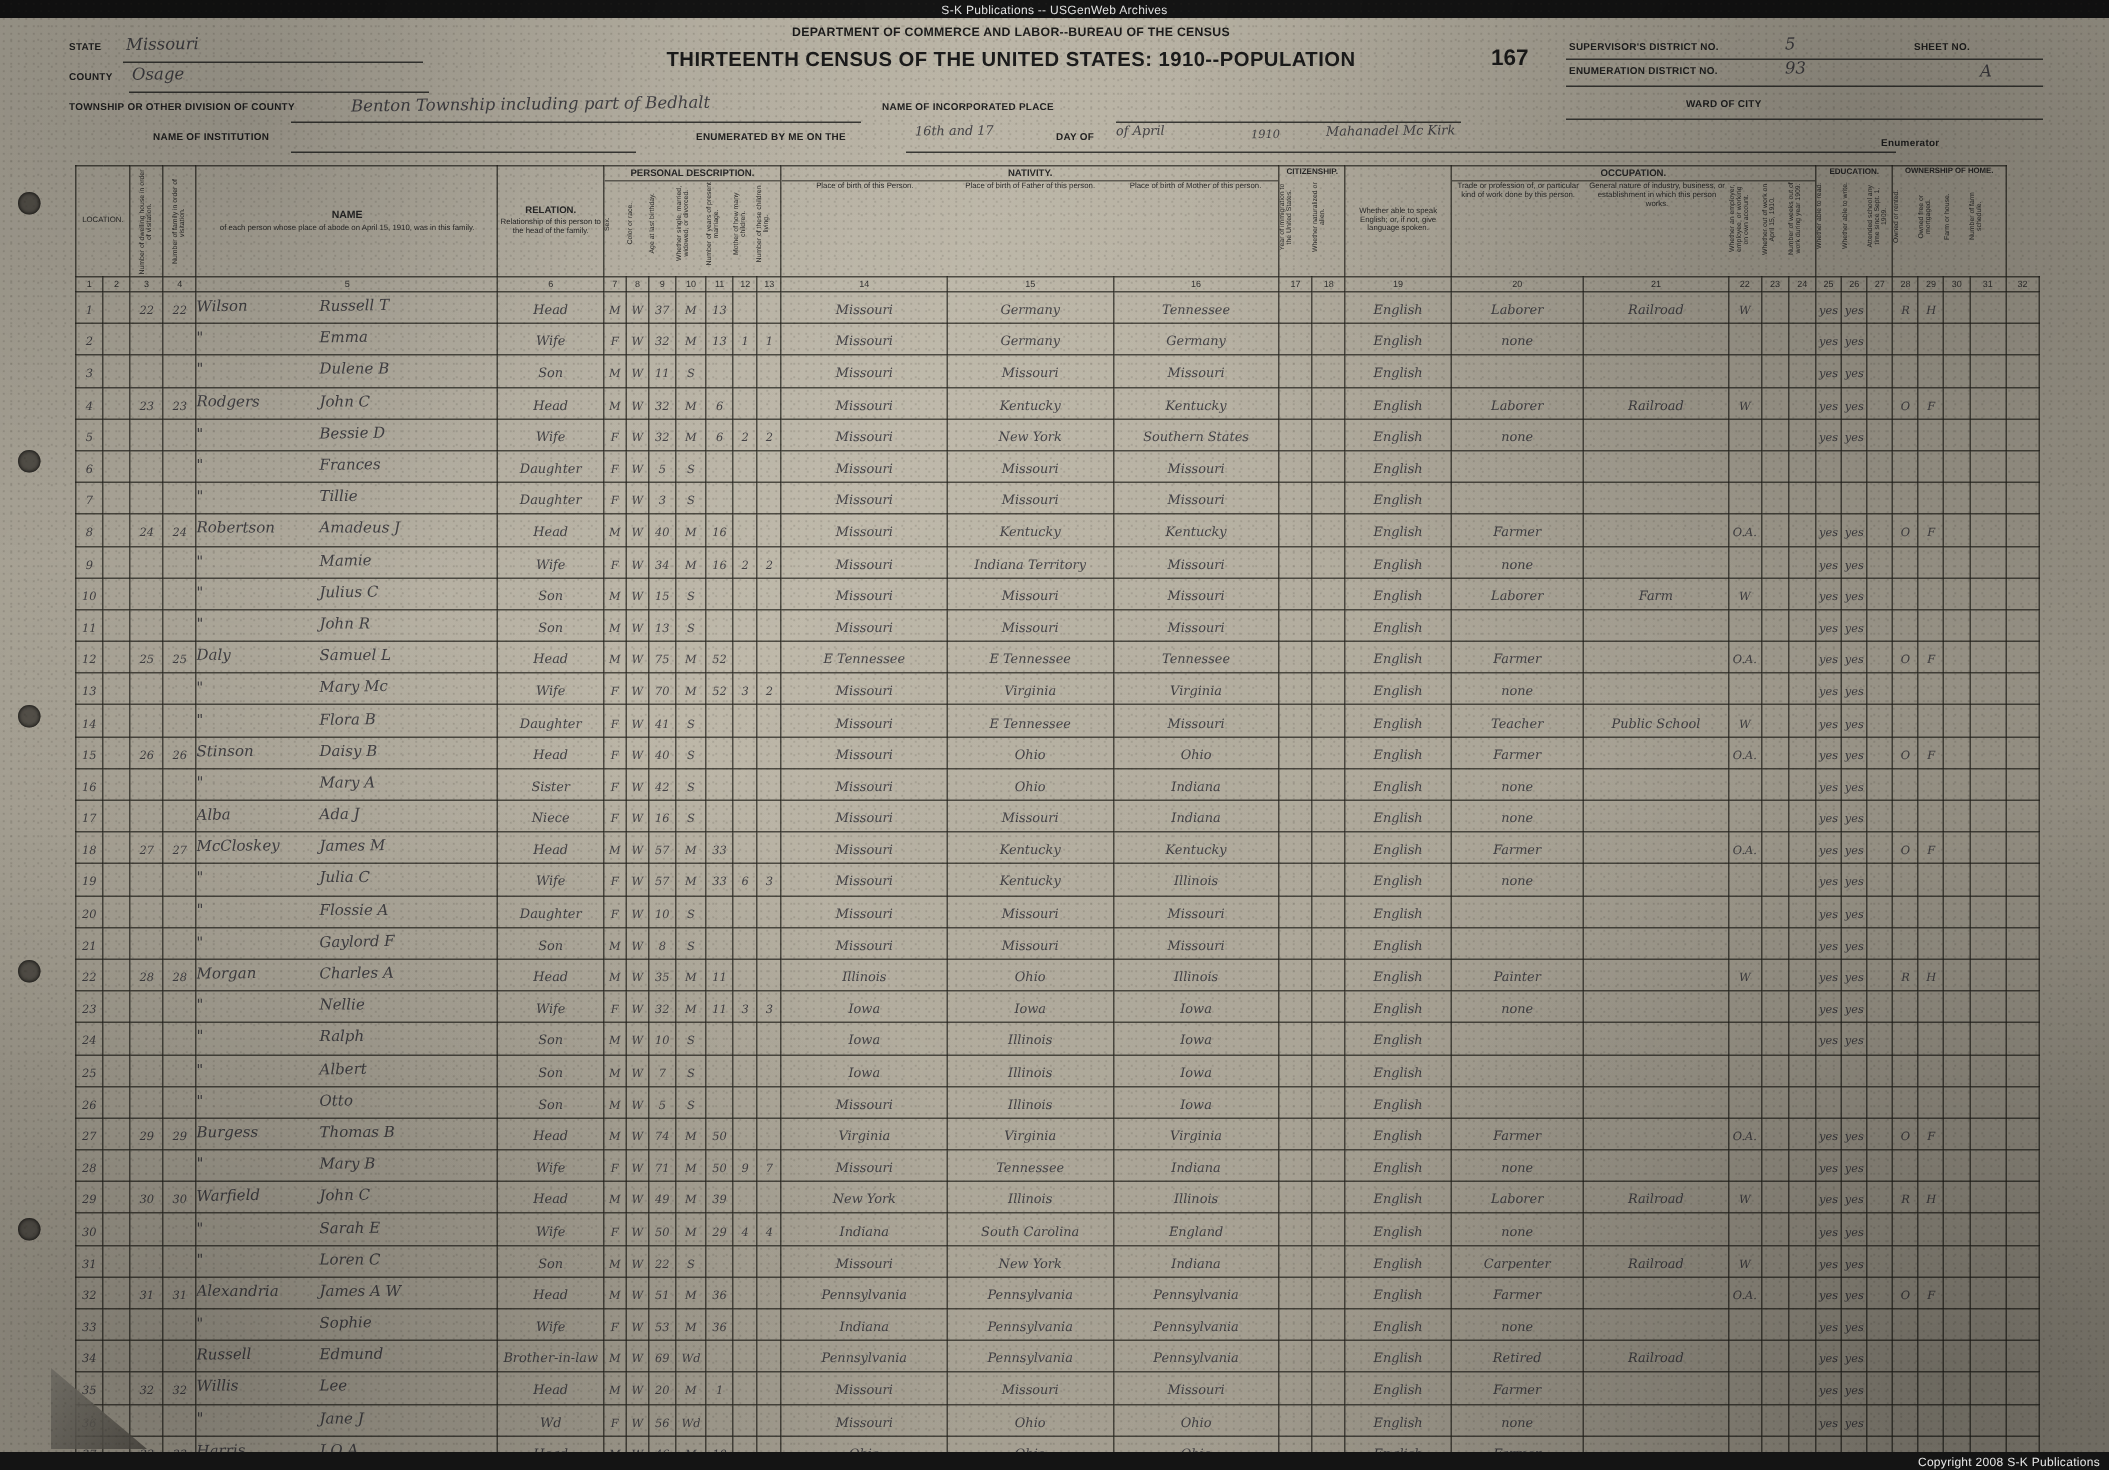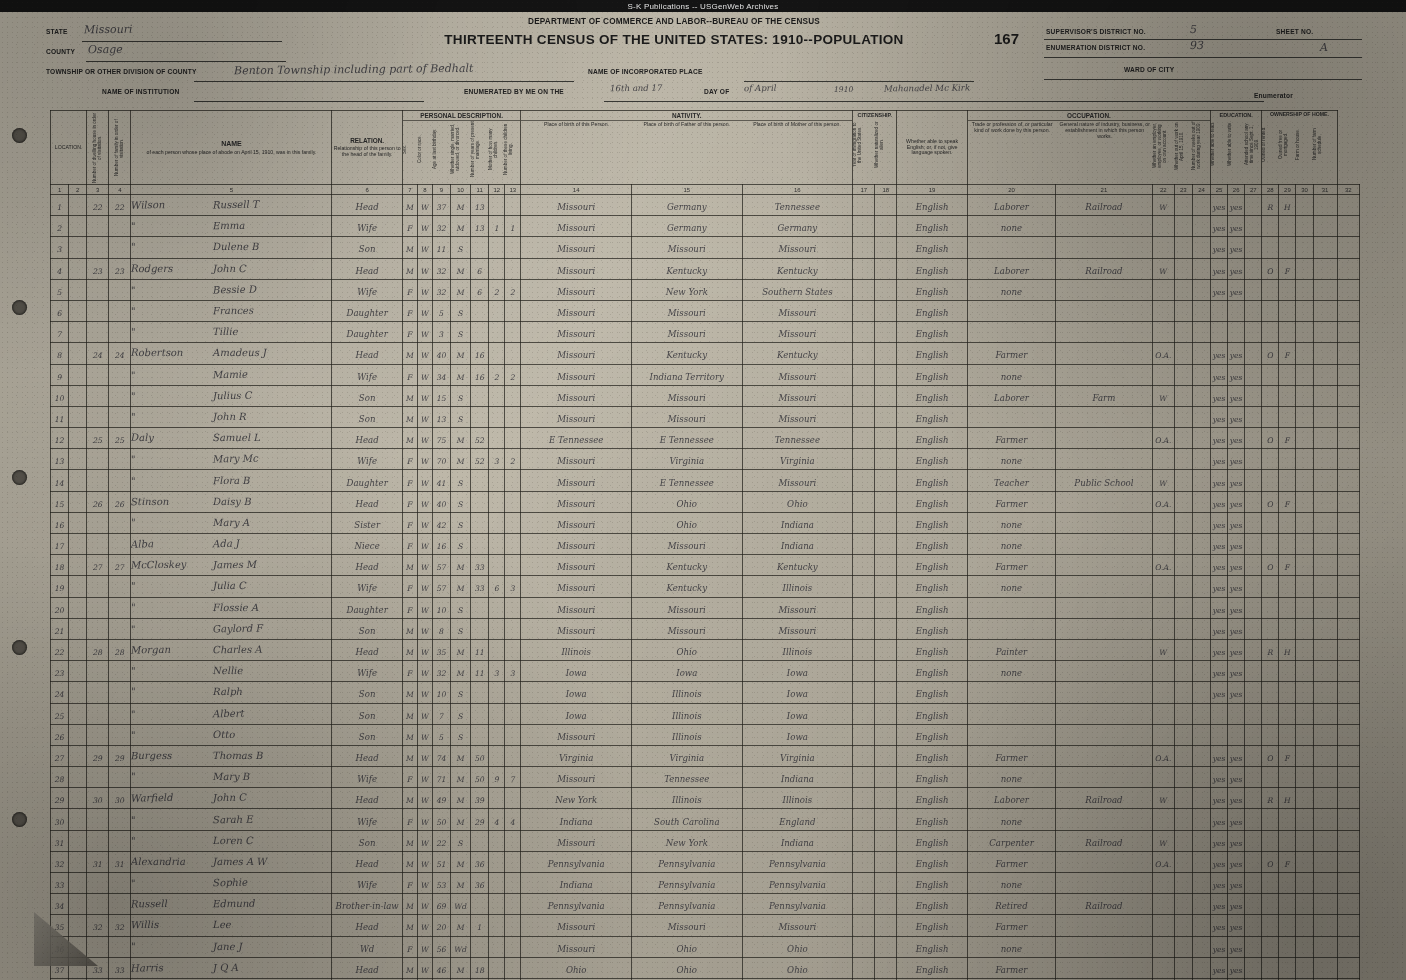--- a/index.html
+++ b/index.html
@@ -1805,13 +1805,16 @@
             </tr>
           </tbody>
       </table>
     </div>
   </div>
 
   <div id="dogear"></div>
   <div id="speckle"></div>
   <div id="grain"></div>
 
+  <div class="barline" id="botbar">
+    <span>Copyright 2008 S-K Publications</span>
+  </div>
 </div>
 
 </body></html>

